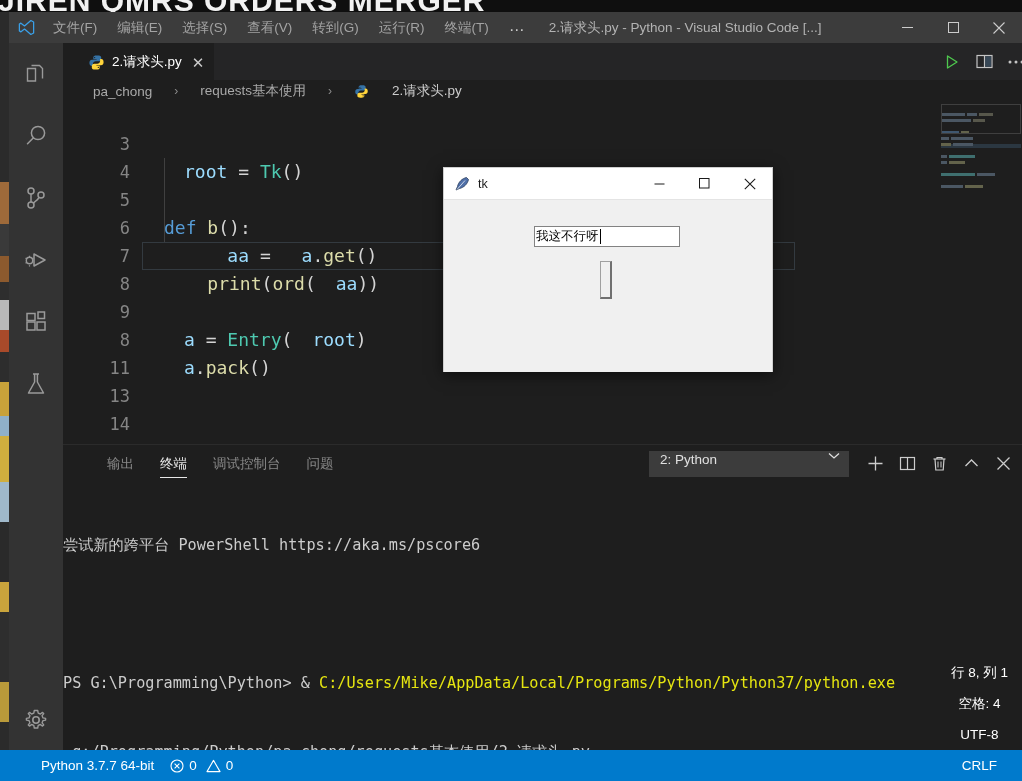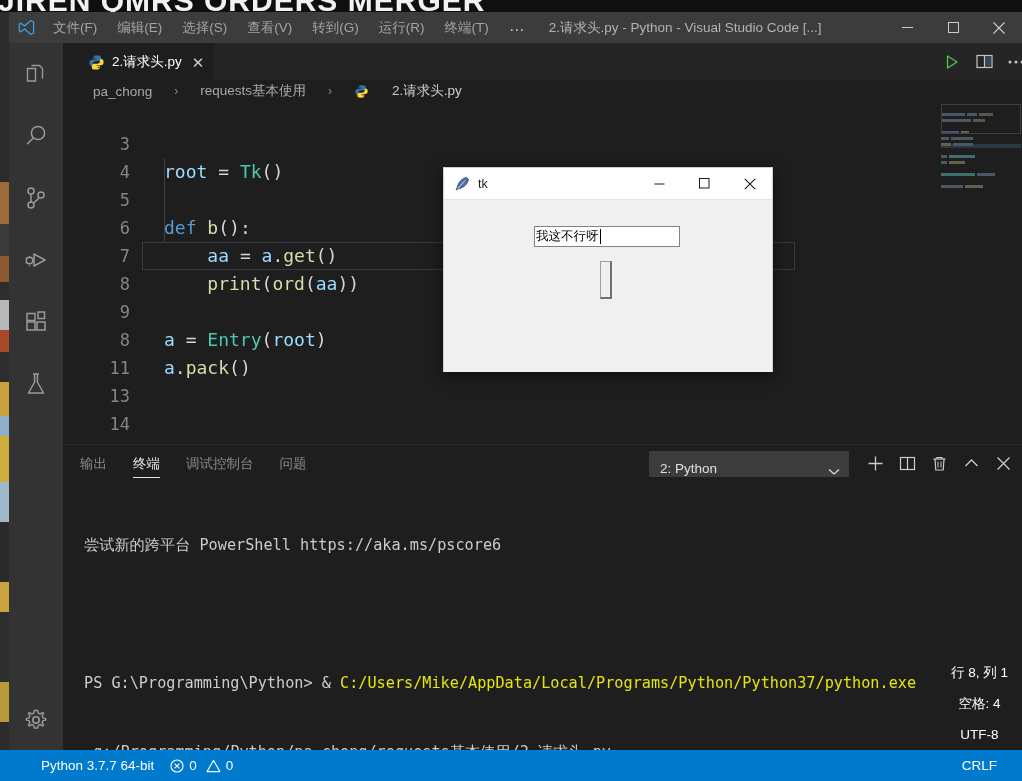--- a/index.html
+++ b/index.html
@@ -101,21 +101,21 @@
   .cl.current { }
   .cl.current::before {
     content: ""; position: absolute; left: 66px; right: 240px; top: 0; bottom: 0;
     border: 1px solid #333a40; pointer-events: none;
   }
   .indent-guide {
     position: absolute; left: 88px; top: 0; width: 1px; height: 84px; background: #404040;
   }
   .k-kw { color: #569cd6; }
   .k-fn { color: #dcdcaa; }
-  .k-id { color: #9cdcfe; }
+  .k-id { color: #9cdcfe; padding-left: 20px; }
   .k-cls { color: #4ec9b0; }
 
   .minimap {
     position: absolute; right: 14px; top: 0; width: 80px; height: 342px;
     opacity: 0.75; overflow: hidden;
   }
   .mm-row { height: 4px; margin-bottom: 2px; }
   .mm-bar { height: 3px; display: inline-block; margin-right: 2px; }
   .mm-slider {
     position: absolute; right: 0; top: 2px; width: 80px; height: 30px;
@@ -150,42 +150,42 @@
     position: absolute; left: 156px; top: 61px; width: 12px; height: 38px;
     background: #f0f0f0; border: 1px solid #a0a0a0;
     border-right: 2px solid #707070; border-bottom: 2px solid #707070;
   }
 
   
   .panel {
     position: absolute; left: 63px; top: 444px; width: 959px; height: 306px;
     background: #1e1e1e; border-top: 1px solid #2b2b2b;
   }
-  .panel-head { position: relative; height: 37px; display: flex; align-items: center; }
+  .panel-head { position: relative; height: 37px; display: flex; align-items: center; padding-left: 27px; }
   .p-tab {
     padding: 0 9px; margin-left: 8px; height: 37px; line-height: 37px;
     font-size: 13.5px; color: #8a8a8a; position: relative;
   }
   .p-tab.active { color: #e7e7e7; }
   .p-tab.active::after {
     content: ""; position: absolute; left: 9px; right: 9px; bottom: 4px;
     height: 1px; background: #e7e7e7;
   }
   .panel-actions {
     position: absolute; right: 5px; top: 0; height: 37px;
     display: flex; align-items: center; gap: 4px;
   }
   .term-select {
     width: 200px; height: 26px; background: #3c3c3c; border: 1px solid #3c3c3c;
-    display: flex; align-items: flex-end; justify-content: space-between;
+    display: flex; align-items: flex-start; justify-content: space-between;
     padding: 0 8px 0 10px; color: #e0e0e0; font-size: 13.5px; margin-right: 8px;
   }
   .p-act { width: 28px; height: 28px; display: flex; align-items: center; justify-content: center; color: #cccccc; }
   .term-body {
-    position: relative; padding-left: 21px; padding-top: 6px;
+    position: relative; padding-top: 6px;
     font-family: "DejaVu Sans Mono", monospace; font-size: 15.2px; line-height: 23px;
     color: #cccccc; white-space: pre; overflow: hidden; height: 269px;
   }
   .t-line { height: 23px; }
   .t-yellow { color: #e5e510; }
 
   
   .statusbar {
     position: absolute; left: 0; bottom: 0; width: 1022px; height: 31px;
     background: #007acc; display: flex; align-items: center;

